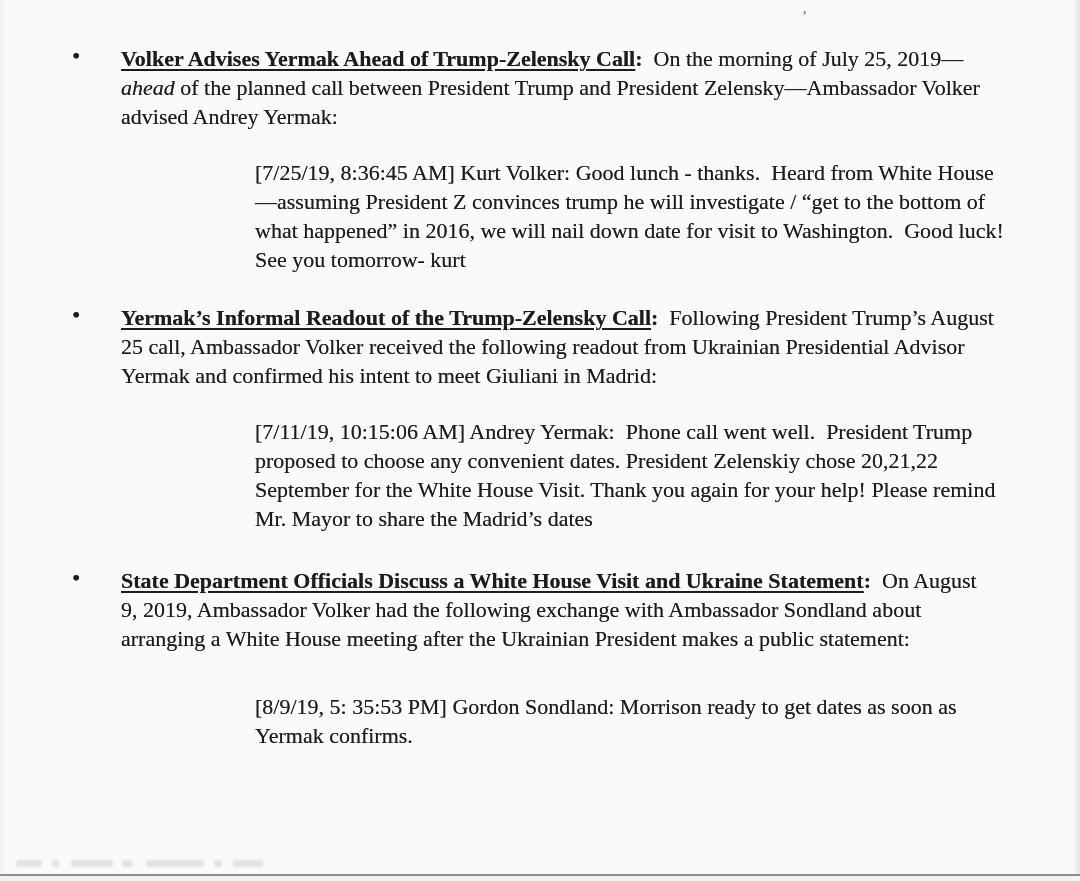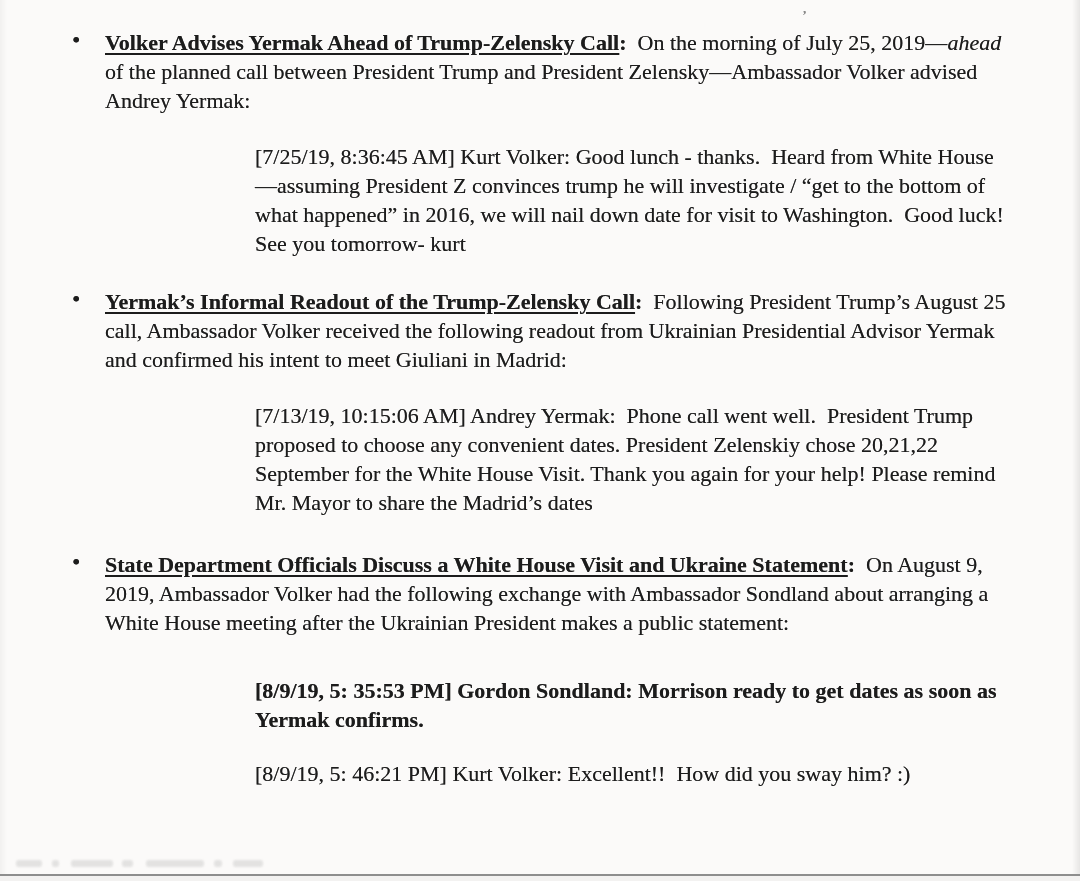--- a/index.html
+++ b/index.html
@@ -25,35 +25,35 @@
     position: relative;
     margin: 0 70px 0 105px;
   }
   .bullet.b2 { margin-top: 29px; }
   .bullet.b3 { margin-top: 33px; }
   .marker {
     position: absolute;
     left: -33px; top: -2px;
     font-size: 24px;
   }
-  .para { margin: 0; white-space: pre-wrap; }
+  .para { margin: 16px; white-space: pre-wrap; }
   .heading {
     font-weight: bold;
     text-decoration: underline;
     text-decoration-thickness: 2px;
     text-underline-offset: 3px;
   }
   .colon { font-weight: bold; }
   .quote {
     margin: 27px 0 0 150px;
     white-space: pre-wrap;
   }
   .quote.gap-sm { margin-top: 25px; }
   .quote.gap-md { margin-top: 26px; }
-  .quote.gap-lg { margin-top: 39px; font-weight: bold; }
+  .quote.gap-lg { margin-top: 39px; }
   .edge-left {
     position: absolute; left: 0; top: 0; width: 7px; height: 881px;
     background: linear-gradient(to left, rgba(0,0,0,0), rgba(0,0,0,0.04));
   }
   .edge-right {
     position: absolute; right: 0; top: 0; width: 8px; height: 881px;
     background: linear-gradient(to right, rgba(0,0,0,0), rgba(0,0,0,0.08));
   }
   .bottom-rule {
     position: absolute; left: 0; top: 874px; width: 1080px; height: 2px;
@@ -94,28 +94,27 @@
 
   <section class="bullet b1">
     <span class="marker">•</span>
     <p class="para"><strong class="heading">Volker Advises Yermak Ahead of Trump-Zelensky Call</strong><strong class="colon">:</strong><span>  On the morning of July 25, 2019—</span><em>ahead</em><span> of the planned call between President Trump and President Zelensky—Ambassador Volker advised Andrey Yermak:</span></p>
     <p class="quote">[7/25/19, 8:36:45 AM] Kurt Volker: Good lunch - thanks.  Heard from White House—assuming President Z convinces trump he will investigate / “get to the bottom of what happened” in 2016, we will nail down date for visit to Washington.  Good luck! See you tomorrow- kurt</p>
   </section>
 
   <section class="bullet b2">
     <span class="marker">•</span>
     <p class="para"><strong class="heading">Yermak’s Informal Readout of the Trump-Zelensky Call</strong><strong class="colon">:</strong><span>  Following President Trump’s August 25 call, Ambassador Volker received the following readout from Ukrainian Presidential Advisor Yermak and confirmed his intent to meet Giuliani in Madrid:</span><em></em><span></span></p>
-    <p class="quote">[7/13/19, 10:15:06 AM] Andrey Yermak:  Phone call went well.  President Trump proposed to choose any convenient dates. President Zelenskiy chose 20,21,22 September for the White House Visit. Thank you again for your help! Please remind Mr. Mayor to share the Madrid’s dates</p>
+    <p class="quote">[7/11/19, 10:15:06 AM] Andrey Yermak:  Phone call went well.  President Trump proposed to choose any convenient dates. President Zelenskiy chose 20,21,22 September for the White House Visit. Thank you again for your help! Please remind Mr. Mayor to share the Madrid’s dates</p>
   </section>
 
   <section class="bullet b3">
     <span class="marker">•</span>
     <p class="para"><strong class="heading">State Department Officials Discuss a White House Visit and Ukraine Statement</strong><strong class="colon">:</strong><span>  On August 9, 2019, Ambassador Volker had the following exchange with Ambassador Sondland about arranging a White House meeting after the Ukrainian President makes a public statement:</span><em></em><span></span></p>
     <p class="quote gap-lg">[8/9/19, 5: 35:53 PM] Gordon Sondland: Morrison ready to get dates as soon as Yermak confirms.</p>
-    <p class="quote gap-sm">[8/9/19, 5: 46:21 PM] Kurt Volker: Excellent!!  How did you sway him? :)</p>
   </section>
 
   <div class="smudge">
     <span class="s1"></span><span class="s2"></span><span class="s3"></span><span class="s4"></span><span class="s5"></span><span class="s6"></span><span class="s7"></span>
   </div>
 
   <div class="edge-left"></div>
   <div class="edge-right"></div>
   <div class="bottom-rule"></div>
   <div class="bottom-below"></div>

